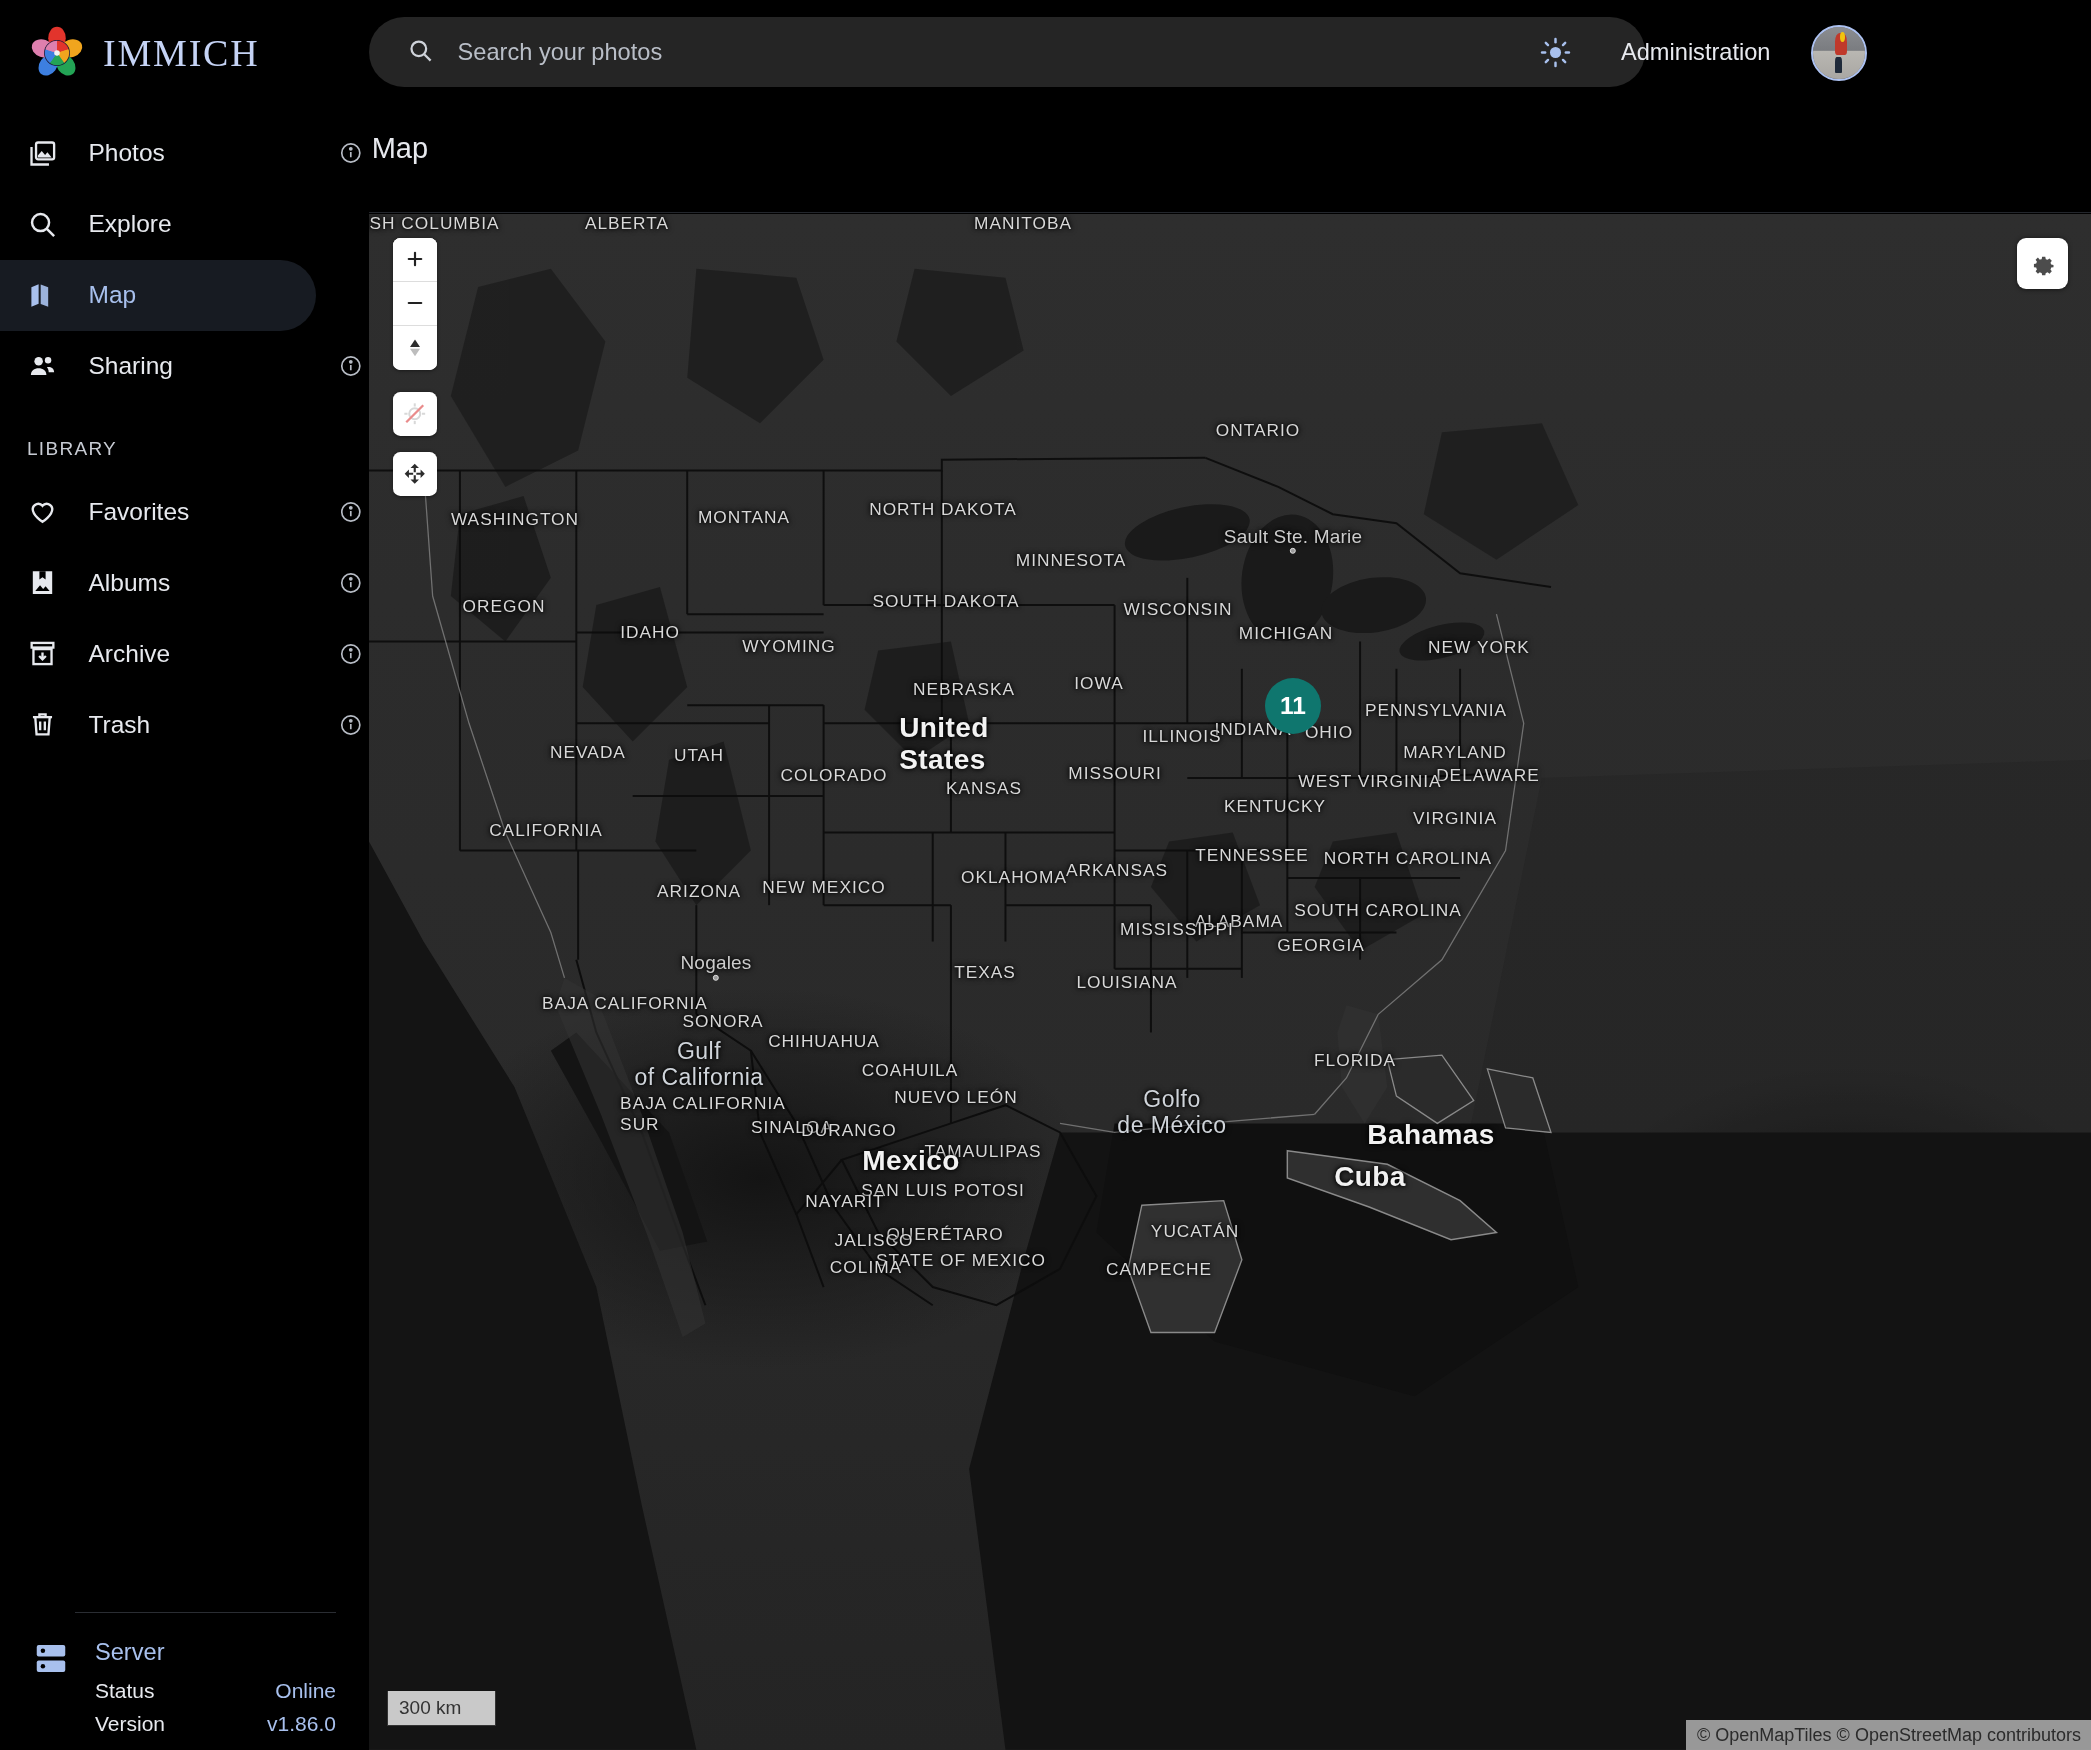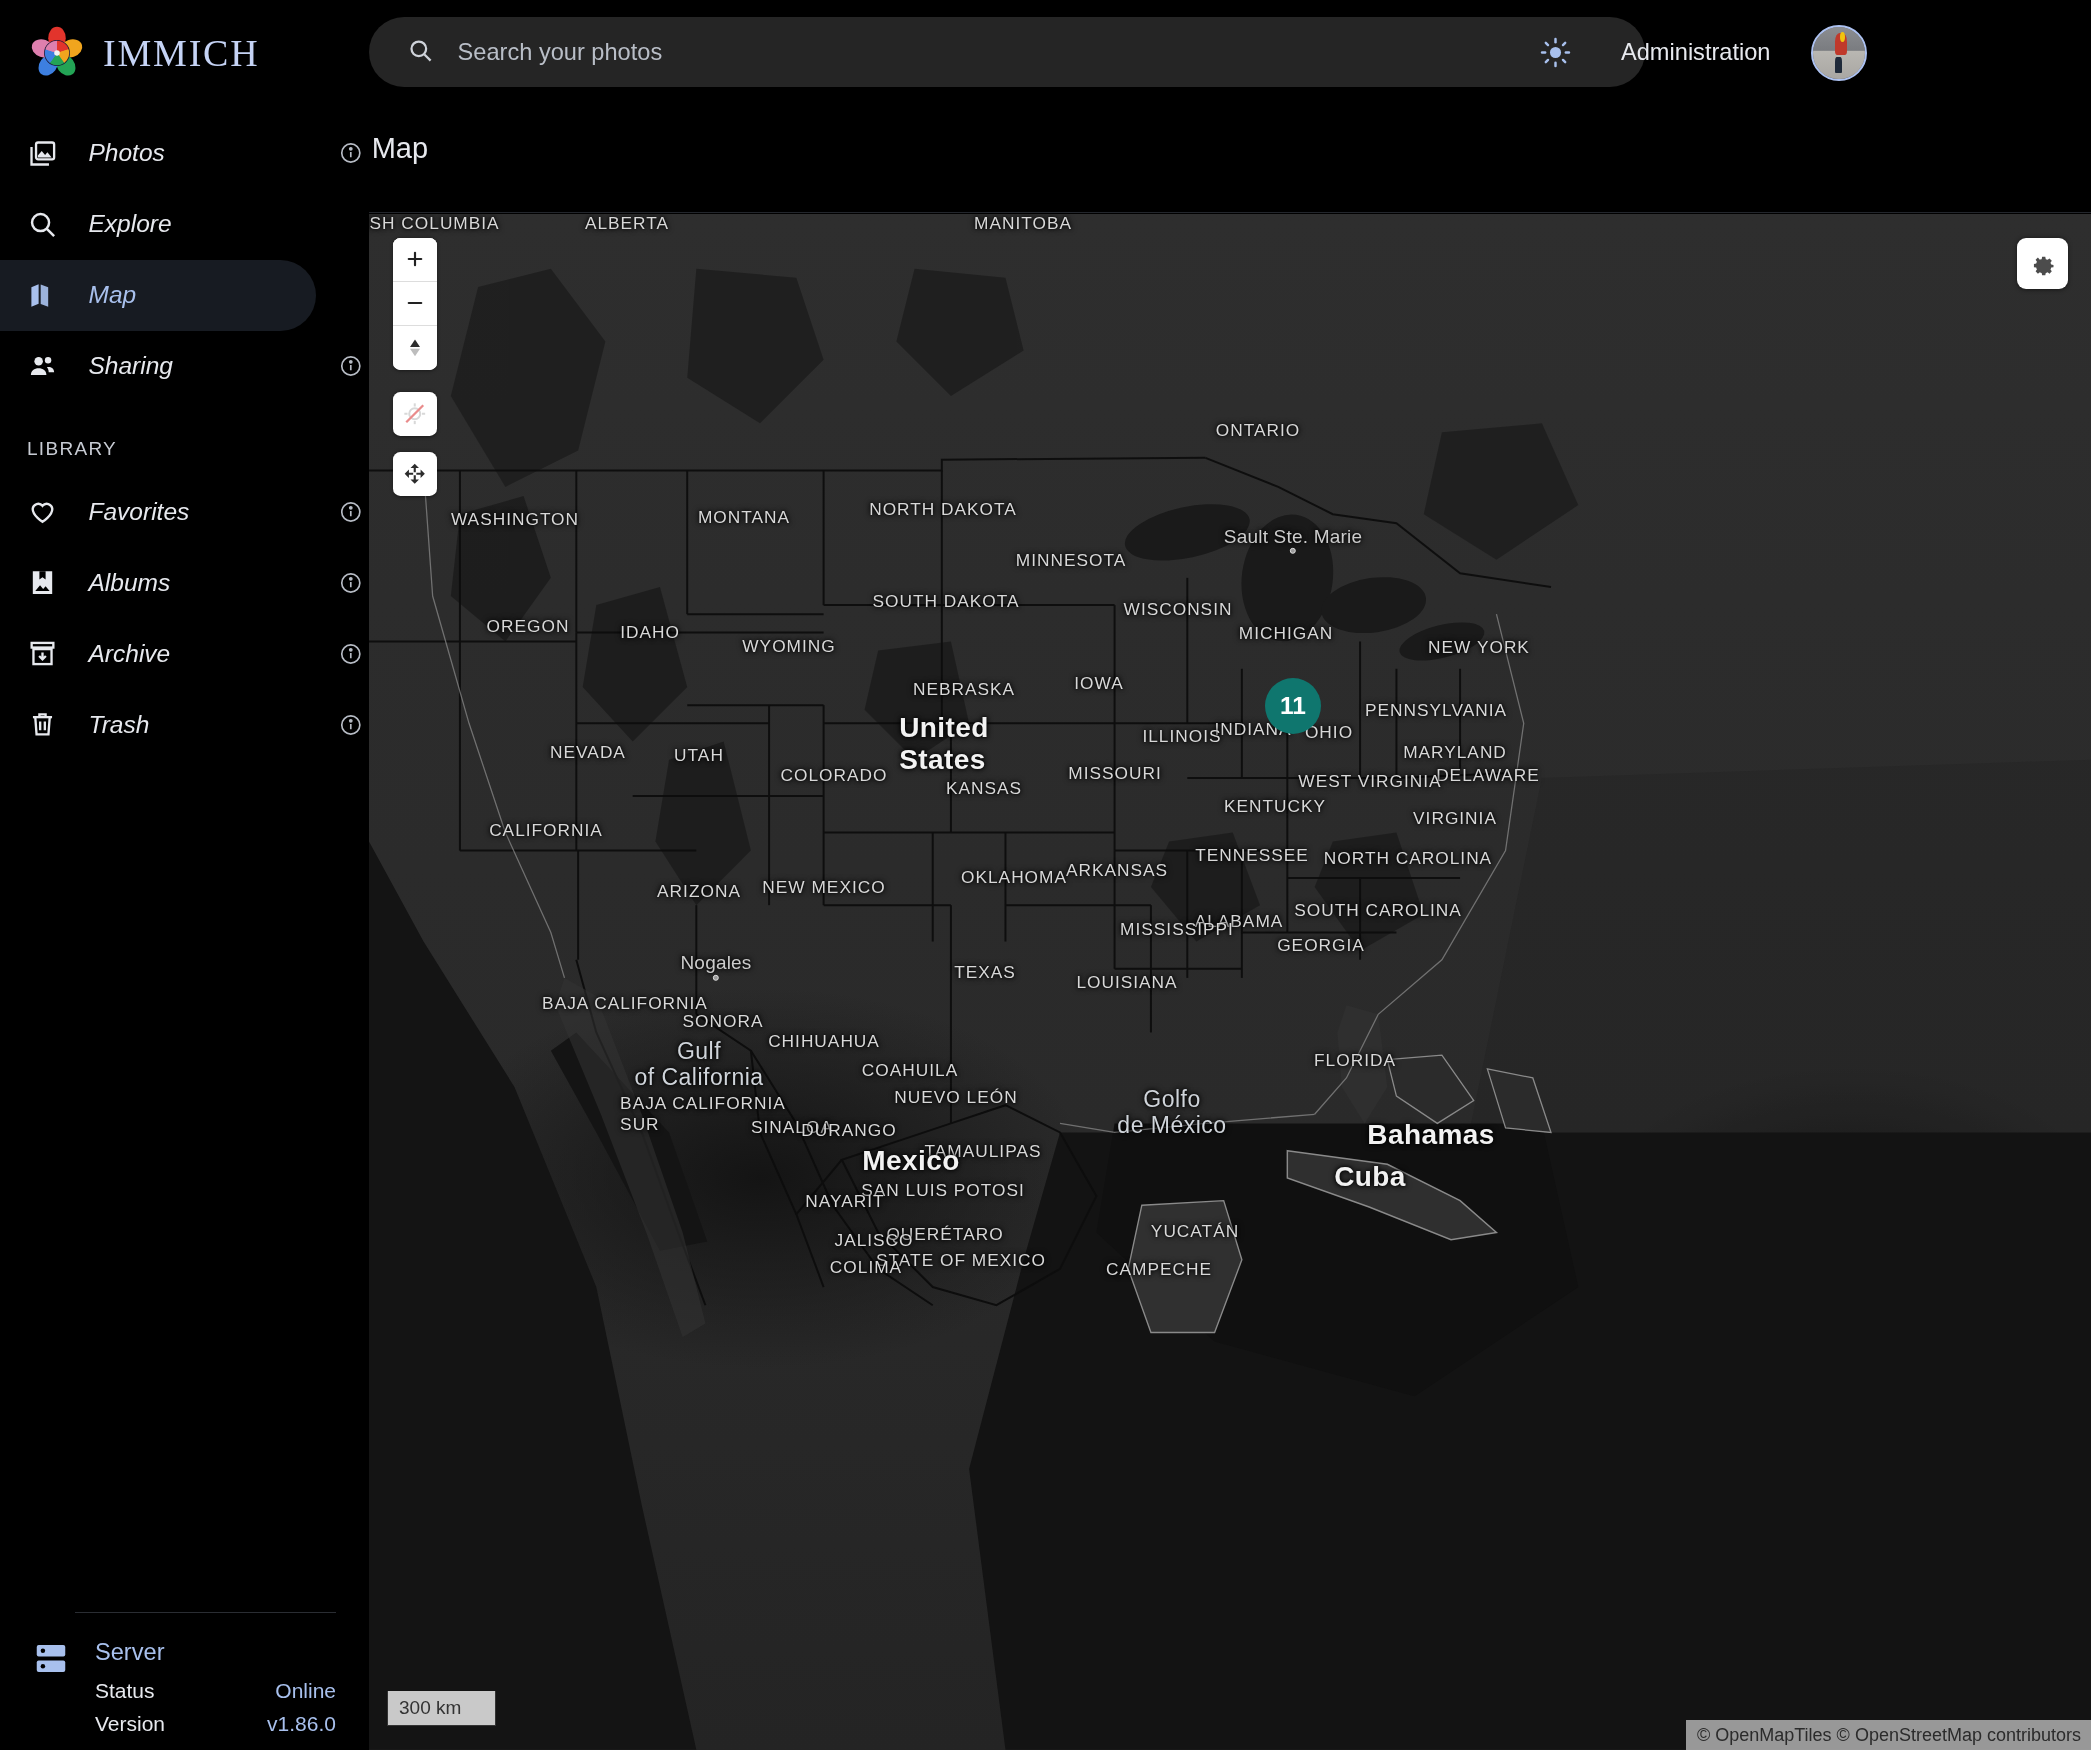--- a/index.html
+++ b/index.html
@@ -63,21 +63,21 @@
     width: 369px; height: 1645px; background: #000000;
   }
   .nav-item {
     position: relative; display: flex; align-items: center;
     height: 71px; margin-right: 53px;
     border-radius: 0 36px 36px 0;
     padding-left: 27px; cursor: pointer;
   }
   .nav-item .ni-icon { width: 47px; display:flex; align-items:center; justify-content:flex-start; flex:none;}
   .nav-item .ni-label {
-    font-size: 24.5px; color: #e7e9ee; margin-left: 14.5px; flex: 1; font-style: italic;
+    font-size: 24.5px; color: #e7e9ee; margin-left: 14.5px; flex: 1;
   }
   .nav-item.active { background: #171b22; }
   .nav-item.active .ni-label { color: #a8c0ed; }
   .info-badge {
     position: absolute; right: -47px; top: 50%; transform: translateY(-50%);
     width: 23.6px; height: 23.6px;
   }
   .group-label {
     font-size: 19px; color: #c7cbd3; letter-spacing: 1.3px;
     margin: 36px 0 16.4px 27px;
@@ -544,21 +544,21 @@
           <div class="map-label " style="left: 654px; top: 9px;">MANITOBA</div>
           <div class="map-label " style="left: 889px; top: 216px;">ONTARIO</div>
           <div class="map-label " style="left: 146px; top: 305px;">WASHINGTON</div>
           <div class="map-label " style="left: 375px; top: 303px;">MONTANA</div>
           <div class="map-label " style="left: 574px; top: 295px;">NORTH DAKOTA</div>
           <div class="map-label " style="left: 702px; top: 346px;">MINNESOTA</div>
           <div class="map-label city" style="left: 924px; top: 323px;">Sault Ste. Marie</div>
           <div class="city-dot" style="left: 924px; top: 337px;"></div>
           <div class="map-label " style="left: 577px; top: 387px;">SOUTH DAKOTA</div>
           <div class="map-label " style="left: 809px; top: 395px;">WISCONSIN</div>
-          <div class="map-label " style="left: 135px; top: 412px; margin-left: 24px;">OREGON</div>
+          <div class="map-label " style="left: 135px; top: 392px;">OREGON</div>
           <div class="map-label " style="left: 281px; top: 418px;">IDAHO</div>
           <div class="map-label " style="left: 917px; top: 419px;">MICHIGAN</div>
           <div class="map-label " style="left: 1110px; top: 433px;">NEW YORK</div>
           <div class="map-label " style="left: 420px; top: 432px;">WYOMING</div>
           <div class="map-label " style="left: 595px; top: 475px;">NEBRASKA</div>
           <div class="map-label " style="left: 730px; top: 469px;">IOWA</div>
           <div class="map-label " style="left: 1067px; top: 496px;">PENNSYLVANIA</div>
           <div class="map-label " style="left: 884px; top: 515px;">INDIANA</div>
           <div class="map-label " style="left: 813px; top: 522px;">ILLINOIS</div>
           <div class="map-label " style="left: 960px; top: 518px;">OHIO</div>

